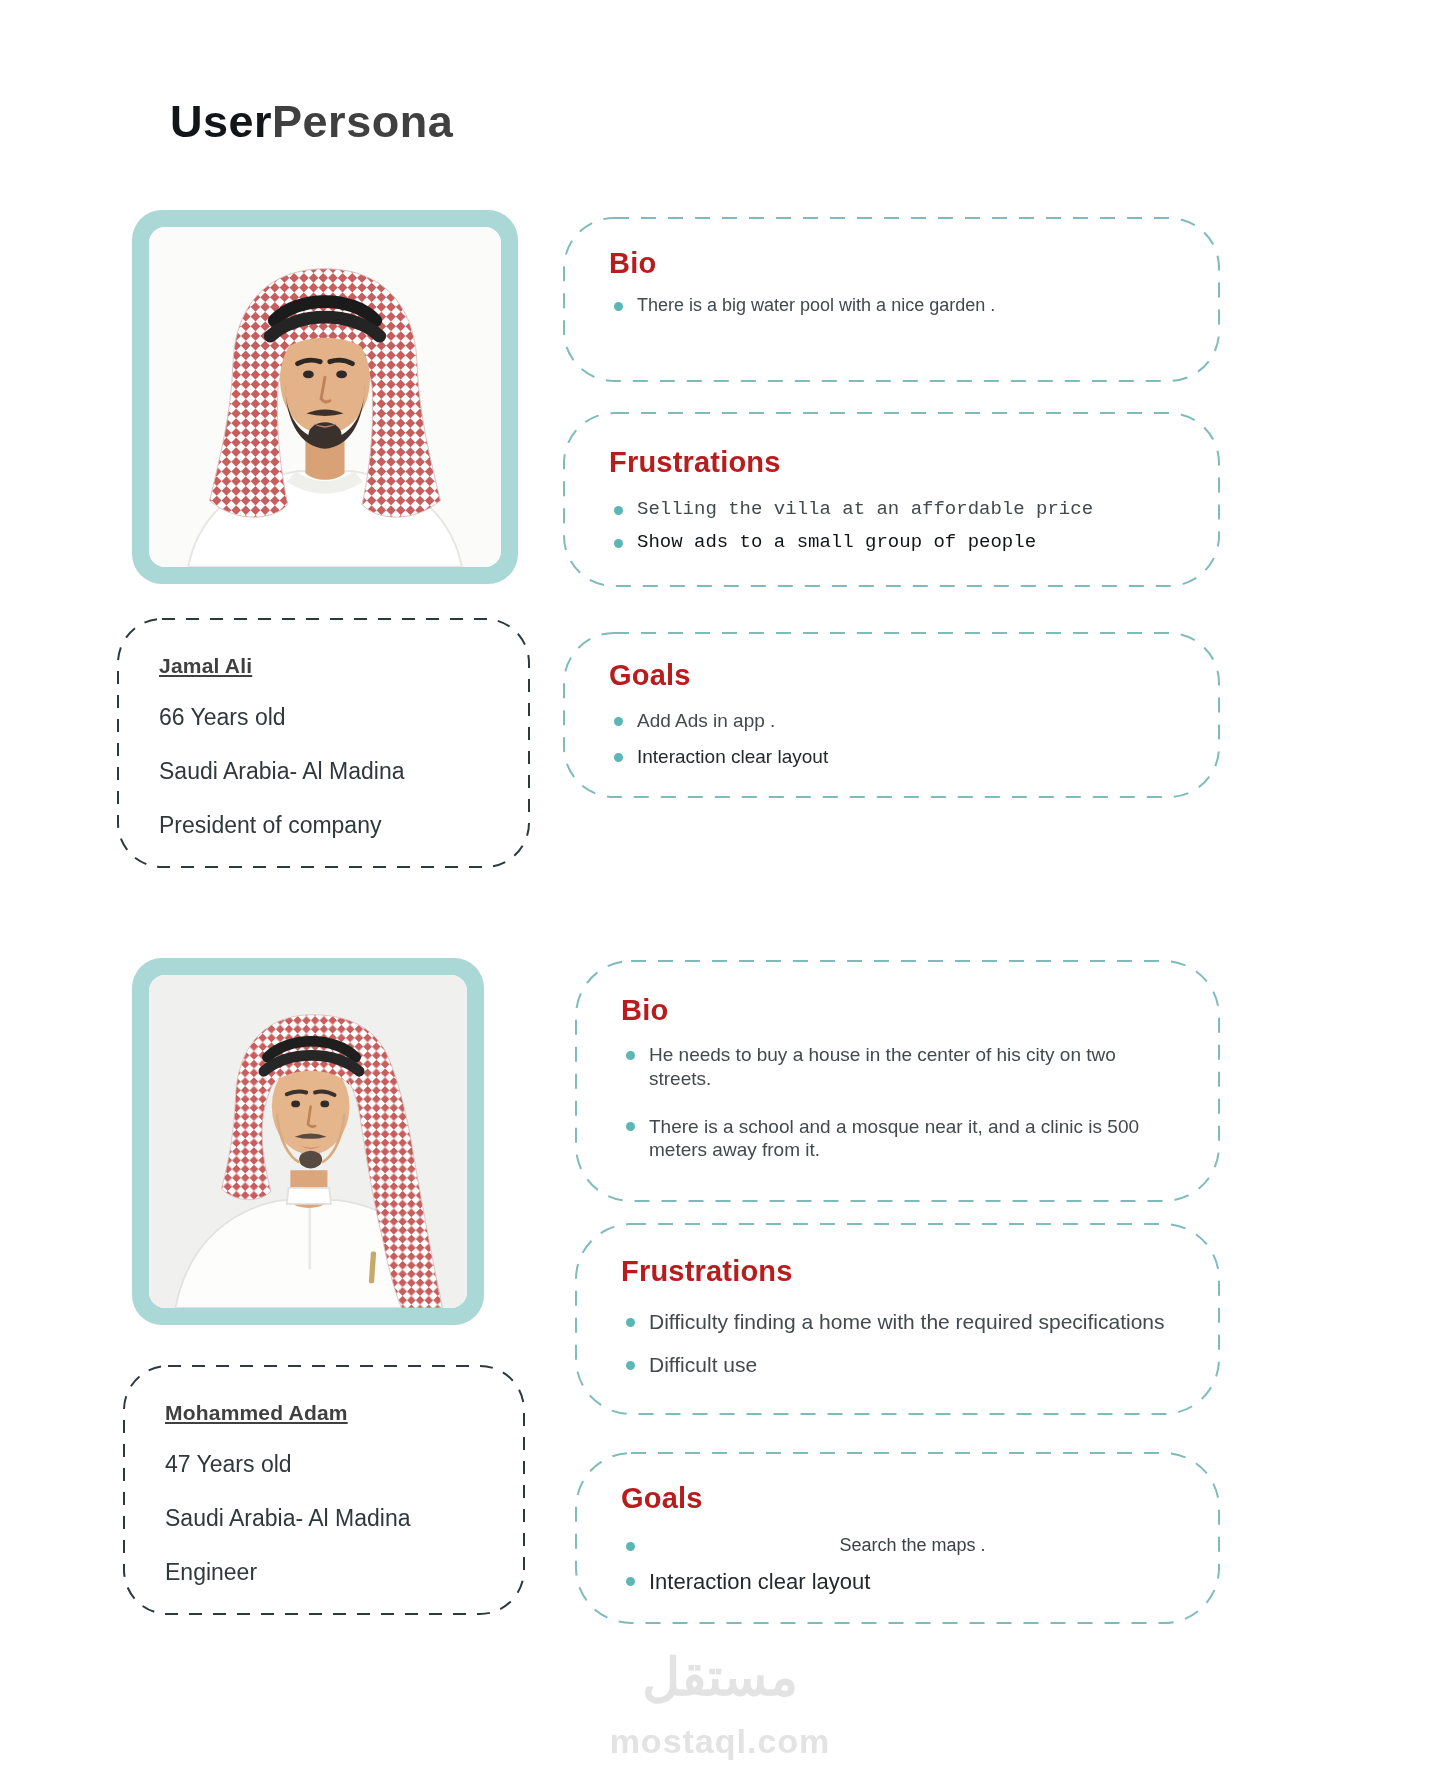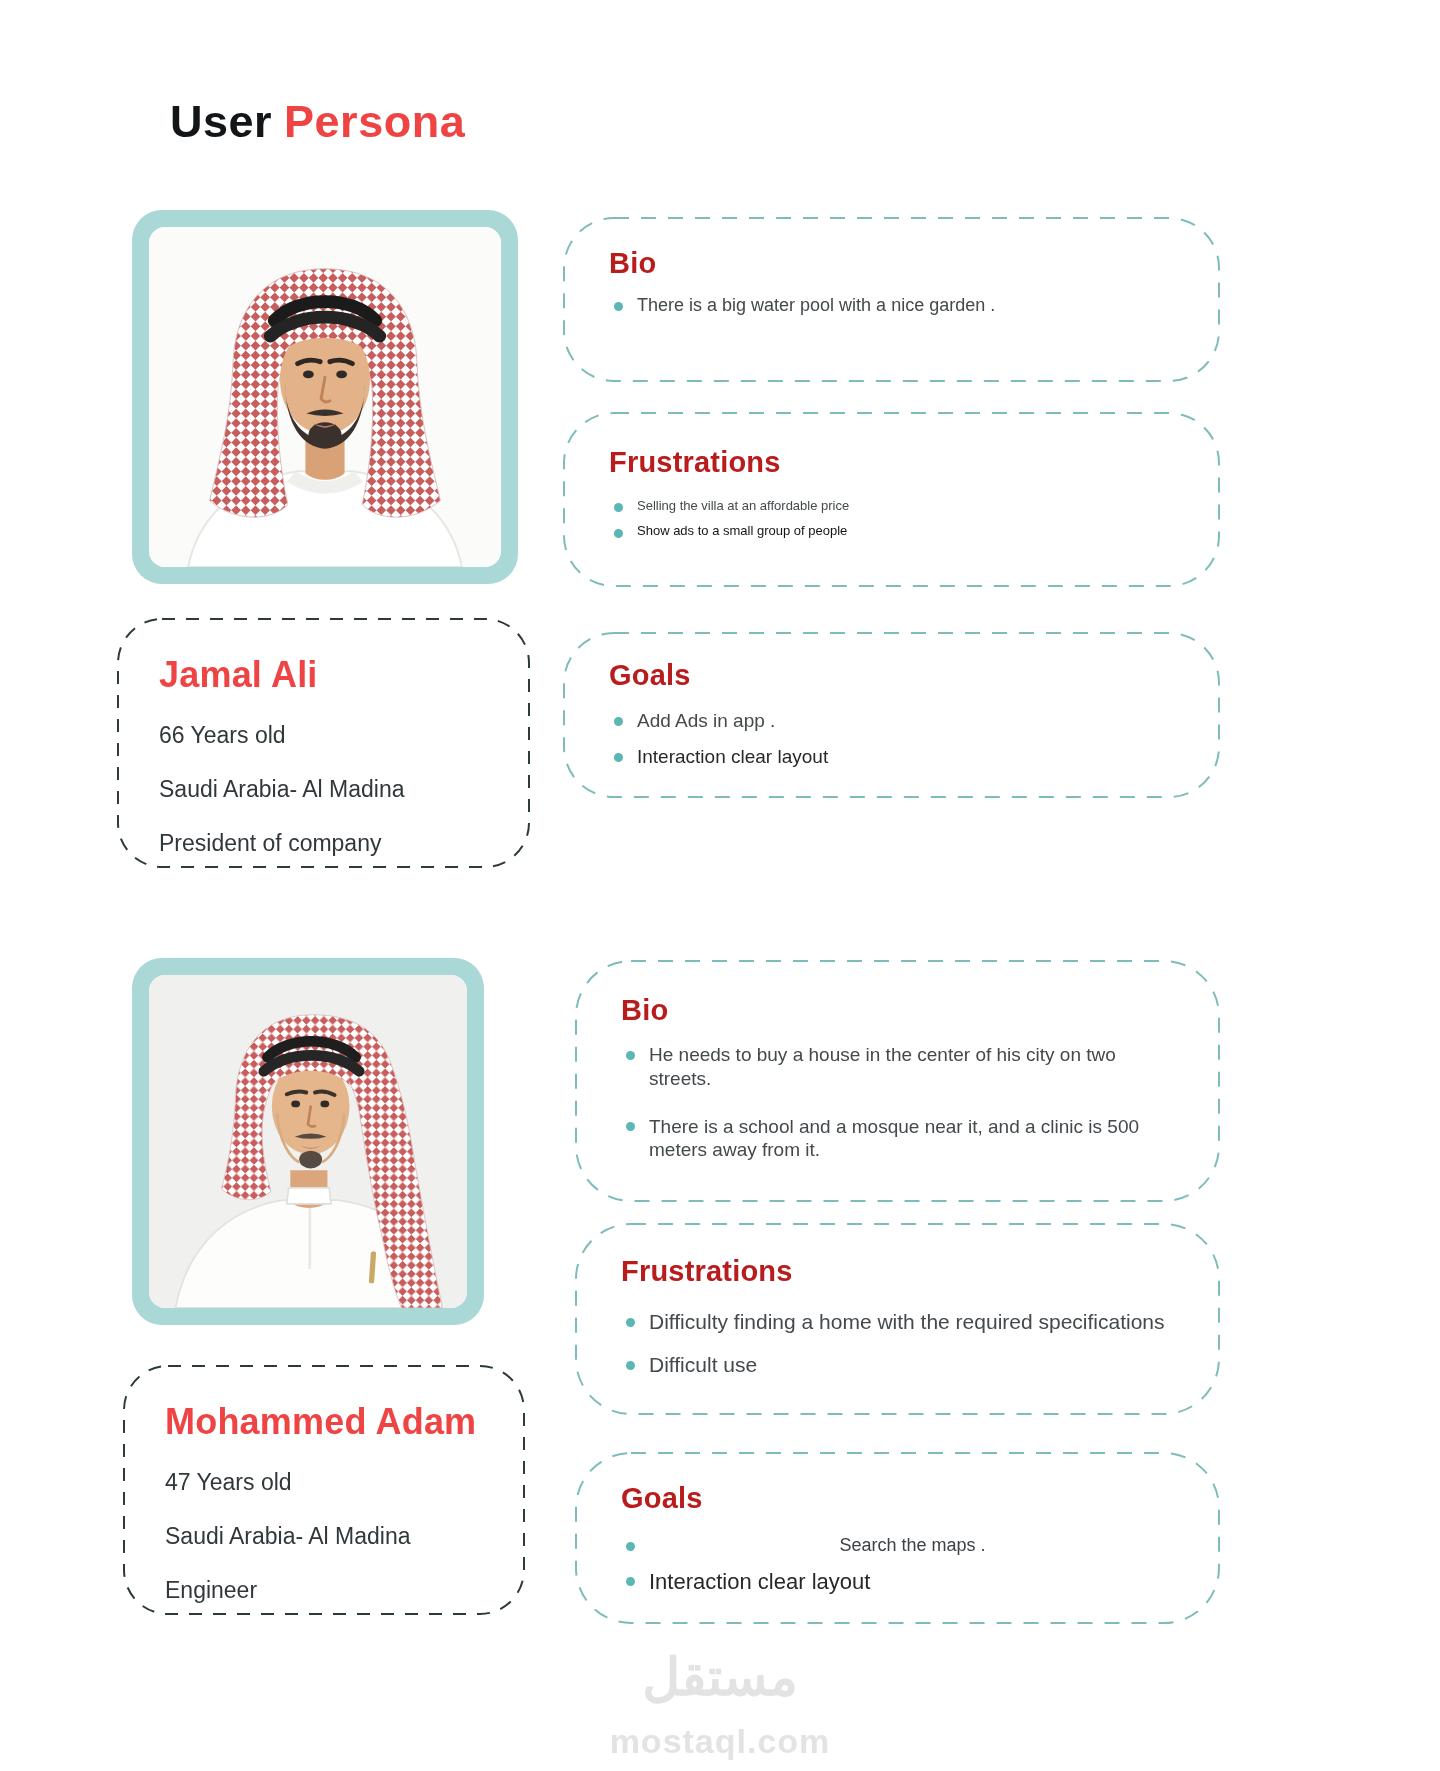--- a/index.html
+++ b/index.html
@@ -1,21 +1,21 @@
 <!DOCTYPE html>
 <html><head>
 <meta charset="utf-8">
 <style>
   html,body { margin:0; padding:0; background:#ffffff; }
   body { font-family:"Liberation Sans", sans-serif; }
   .page { position:relative; width:1440px; height:1771px; background:#ffffff; overflow:hidden; margin:0 auto; }
 
   
   .title { position:absolute; left:170px; top:96px; font-size:45px; font-weight:bold; color:#131618; letter-spacing:.5px; }
-  .title .accent { color:#ef4444; margin-left:12px; }
+  .title .accent { color:#404040; }
 
   
   .photo-frame { position:absolute; background:#a9d8d6; border-radius:30px; padding:17px; box-sizing:border-box; }
   .pf1 { left:132px; top:210px; width:386px; height:374px; }
   .pf2 { left:132px; top:958px; width:352px; height:367px; }
   .photo-inner { position:relative; width:100%; height:100%; border-radius:16px; overflow:hidden; background:#fbfbf9; }
   .photo-inner svg { position:absolute; left:0; top:0; width:100%; height:100%; display:block; }
 
   
   .dash-box { position:absolute; box-sizing:border-box; }
@@ -28,21 +28,21 @@
 
   
   .bio1    { left:563px; top:217px; width:657px; height:165px; }
   .bio1 .box-content { padding:30px 40px 0 46px; }
   .bio1 .box-heading { margin-bottom:14px; }
   .bio1 li { font-size:18px; margin-bottom:10px; }
 
   .fr1     { left:563px; top:412px; width:657px; height:175px; }
   .fr1 .box-content { padding:34px 40px 0 46px; }
   .fr1 .box-heading { margin-bottom:19px; }
-  .fr1 li { font-size:13px; margin-bottom:9px; color:#3c4245; }
+  .fr1 li { font-size:19px; margin-bottom:9px; color:#3c4245;font-family:Liberation Mono, monospace; }
   .fr1 li.dark { color:#121517; }
 
   .go1     { left:563px; top:632px; width:657px; height:166px; }
   .go1 .box-content { padding:27px 40px 0 46px; }
   .go1 .box-heading { margin-bottom:17px; }
   .go1 li { font-size:19px; margin-bottom:12px; color:#3c4245; }
   .go1 li.dark { color:#26292b; }
 
   
   .bio2    { left:575px; top:960px; width:645px; height:242px; }
@@ -59,21 +59,21 @@
   .go2 .box-content { padding:30px 44px 0 46px; }
   .go2 .box-heading { margin-bottom:19px; }
   .go2 li.small { font-size:18px; margin-bottom:11px; color:#3c4245;text-align:center; }
   .go2 li.dark  { font-size:22px; color:#26292b; }
 
   
   .info-card { position:absolute; box-sizing:border-box; }
   .card1 { left:117px; top:618px; width:413px; height:250px; }
   .card2 { left:123px; top:1365px; width:402px; height:250px; }
   .info-card .box-content { padding:36px 28px 0 42px; }
-  .persona-name { margin:0 0 26px 0; font-size:36px; font-weight:bold; color:#ef4444; letter-spacing:.2px; }
+  .persona-name { margin:0 0 26px 0; font-size:21px; font-weight:bold; color:#404040; letter-spacing:.2px;text-decoration:underline; }
   .persona-detail { margin:0 0 27px 0; font-size:23px; color:#30383b; }
 
   
   .watermark { position:absolute; left:0; right:0; top:1652px; text-align:center; color:#e3e3e3; }
   .wm-ar { font-family:Liberation Serif, serif; font-size:52px; font-weight:bold; line-height:1; }
   .wm-domain { font-size:34px; font-weight:bold; letter-spacing:1px; margin-top:18px; }
 </style>
 </head>
 <body>
 

